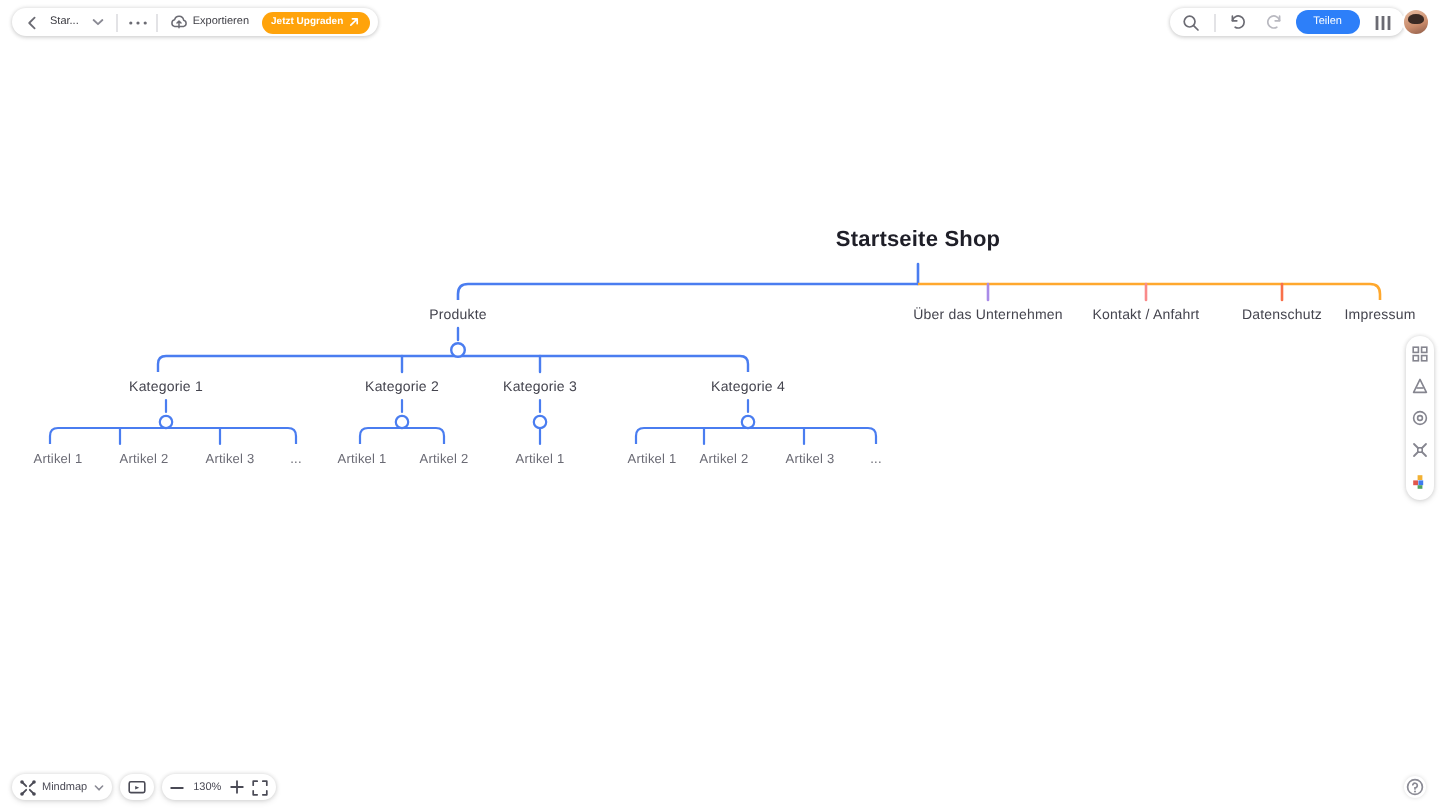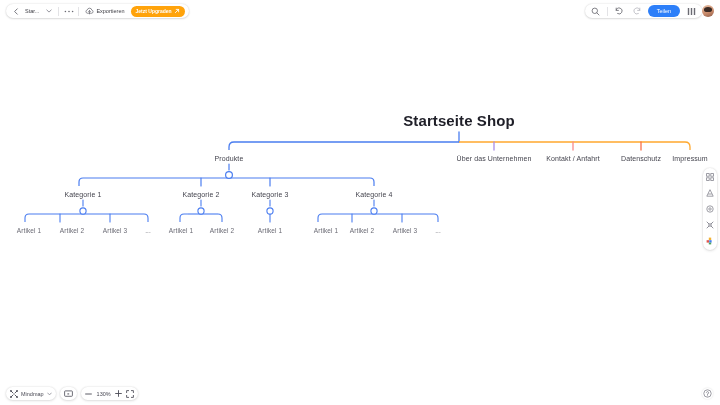--- a/index.html
+++ b/index.html
@@ -61,21 +61,21 @@
     background: #3a2a24;
   }
 
   
   #canvas { position: absolute; inset: 0; }
   .node-label {
     position: absolute; white-space: nowrap;
     color: #5b5b66; font-size: 6.5px; letter-spacing: .1px;
   }
   .node-label.root {
-    color: #1f1f28; font-size: 15px; font-weight: bold;
+    color: #1f1f28; font-size: 11px; font-weight: bold;
   }
   .node-label.lvl1 { font-size: 7px; color: #44444e; }
   .node-label.lvl2 { font-size: 7px; color: #44444e; }
   .node-label.leaf { font-size: 6.5px; color: #6a6a74; }
 
   
   .rail {
     position: absolute; right: 3px; top: 168px;
     width: 14px; padding: 4px 0;
     background: #fff; border-radius: 7px;

